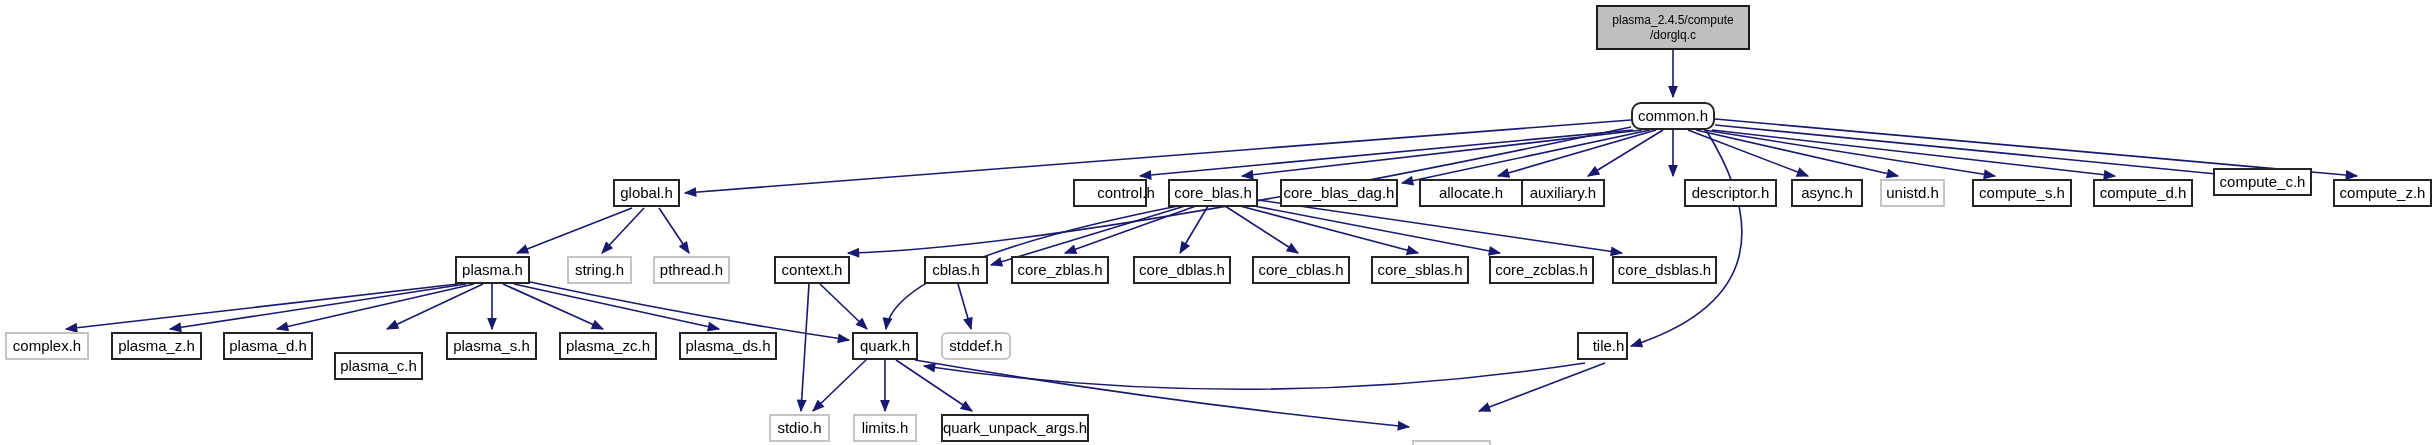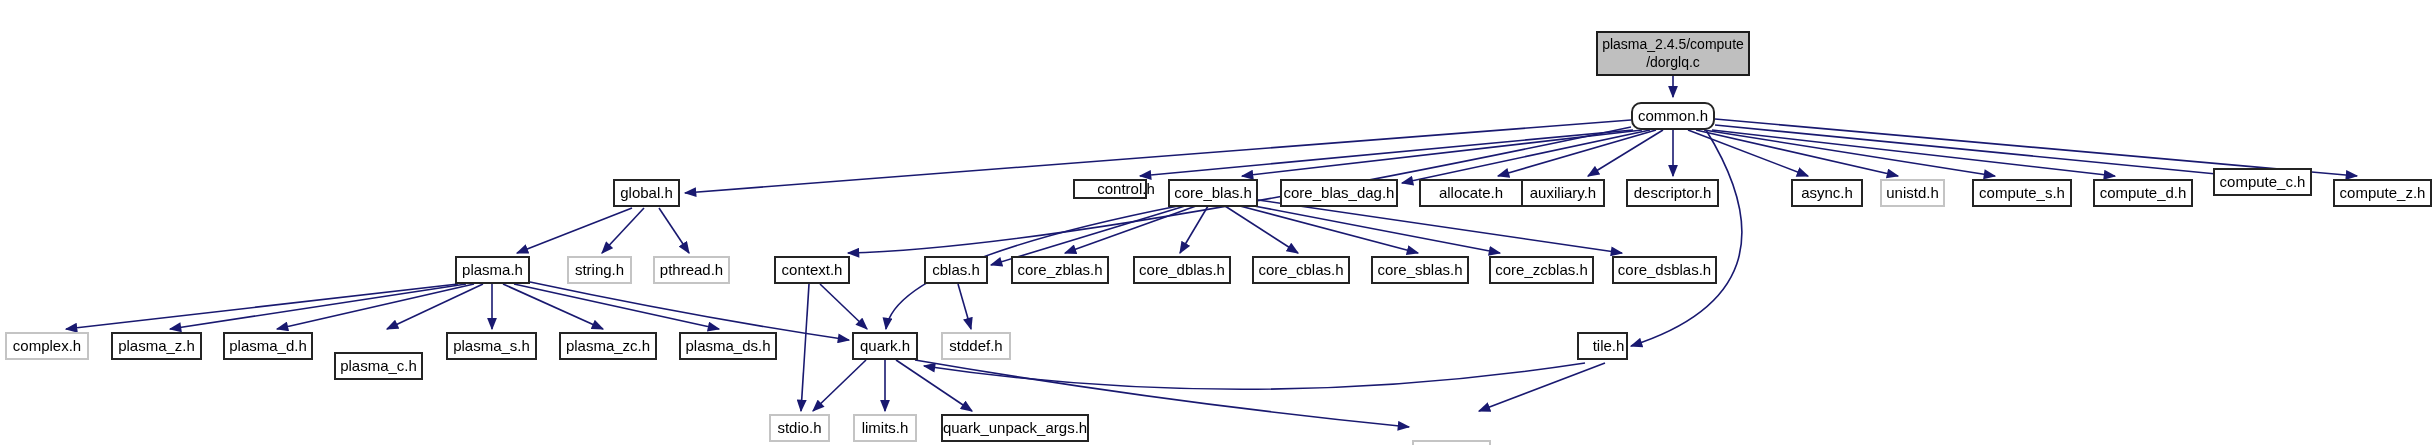--- a/index.html
+++ b/index.html
@@ -3,21 +3,21 @@
 <meta charset="utf-8">
 <style>
   html,body{margin:0;padding:0;background:#ffffff;}
   #canvas{position:relative;width:2436px;height:445px;background:#ffffff;overflow:hidden;
           font-family:"Liberation Sans",sans-serif;}
   #edgelayer{position:absolute;left:0;top:0;z-index:1;}
   .node{position:absolute;z-index:2;box-sizing:border-box;display:flex;align-items:center;
         justify-content:center;text-align:center;background:#ffffff;border:2px solid #242424;
         font-size:15px;color:#000;line-height:1.25;white-space:pre-line;cursor:default;}
   .node.external{border:2px solid #c4c4c4;}
-  .node.root{background:#bfbfbf;border:2px solid #1c1c1c;font-size:14px;margin-top:26px;}
+  .node.root{background:#bfbfbf;border:2px solid #1c1c1c;font-size:12px;}
 </style>
 </head>
 <body>
 
 <div id="canvas">
   <svg id="edgelayer" width="2436" height="445" viewBox="0 0 2436 445" xmlns="http://www.w3.org/2000/svg">
       <defs>
         <marker id="arrow" viewBox="0 0 10 8" refX="9" refY="4" markerWidth="13" markerHeight="10" orient="auto" markerUnits="userSpaceOnUse">
           <path d="M0,0 L10,4 L0,8 z" fill="#191970"></path>
         </marker>
@@ -64,26 +64,26 @@
       <path d="M885,360 L885,411" fill="none" stroke="#191970" stroke-width="1.6" marker-end="url(#arrow)"></path>
       <path d="M896,360 L972,411" fill="none" stroke="#191970" stroke-width="1.6" marker-end="url(#arrow)"></path>
       <path d="M915,360 Q1160,402 1409,427" fill="none" stroke="#191970" stroke-width="1.6" marker-end="url(#arrow)"></path>
       <path d="M1585,363 Q1250,414 924,366" fill="none" stroke="#191970" stroke-width="1.6" marker-end="url(#arrow)"></path>
       <path d="M1605,363 L1479,411" fill="none" stroke="#191970" stroke-width="1.6" marker-end="url(#arrow)"></path>
     </svg>
 <div class="node root" style="left: 1596px; top: 5px; width: 154px; height: 45px;"><span>plasma_2.4.5/compute
 /dorglq.c</span></div>
     <div class="node internal" style="left: 1631px; top: 102px; width: 84px; height: 28px; border-radius: 10px;"><span>common.h</span></div>
     <div class="node internal" style="left: 613px; top: 179px; width: 67px; height: 28px;"><span>global.h</span></div>
-    <div class="node internal" style="left: 1073px; top: 179px; width: 74px; height: 20px; padding-left: 32px;"><span>control.h</span></div>
+    <div class="node internal" style="left: 1073px; top: 179px; width: 74px; height: 28px; padding-left: 32px;"><span>control.h</span></div>
     <div class="node internal" style="left: 1168px; top: 179px; width: 90px; height: 28px;"><span>core_blas.h</span></div>
     <div class="node internal" style="left: 1280px; top: 179px; width: 118px; height: 28px;"><span>core_blas_dag.h</span></div>
     <div class="node internal" style="left: 1419px; top: 179px; width: 104px; height: 28px;"><span>allocate.h</span></div>
     <div class="node internal" style="left: 1521px; top: 179px; width: 84px; height: 28px;"><span>auxiliary.h</span></div>
-    <div class="node internal" style="left: 1626px; top: 179px; width: 93px; height: 28px; justify-content: center;"><span>descriptor.h</span></div>
+    <div class="node internal" style="left: 1684px; top: 179px; width: 93px; height: 28px; justify-content: center;"><span>descriptor.h</span></div>
     <div class="node internal" style="left: 1791px; top: 179px; width: 72px; height: 28px;"><span>async.h</span></div>
     <div class="node external" style="left: 1880px; top: 179px; width: 65px; height: 28px;"><span>unistd.h</span></div>
     <div class="node internal" style="left: 1972px; top: 179px; width: 100px; height: 28px;"><span>compute_s.h</span></div>
     <div class="node internal" style="left: 2093px; top: 179px; width: 100px; height: 28px;"><span>compute_d.h</span></div>
     <div class="node internal" style="left: 2213px; top: 168px; width: 99px; height: 28px;"><span>compute_c.h</span></div>
     <div class="node internal" style="left: 2333px; top: 179px; width: 99px; height: 28px;"><span>compute_z.h</span></div>
     <div class="node internal" style="left: 455px; top: 256px; width: 75px; height: 28px;"><span>plasma.h</span></div>
     <div class="node external" style="left: 567px; top: 256px; width: 65px; height: 28px;"><span>string.h</span></div>
     <div class="node external" style="left: 653px; top: 256px; width: 77px; height: 28px;"><span>pthread.h</span></div>
     <div class="node internal" style="left: 774px; top: 256px; width: 76px; height: 28px;"><span>context.h</span></div>
@@ -95,19 +95,19 @@
     <div class="node internal" style="left: 1489px; top: 256px; width: 105px; height: 28px;"><span>core_zcblas.h</span></div>
     <div class="node internal" style="left: 1612px; top: 256px; width: 105px; height: 28px;"><span>core_dsblas.h</span></div>
     <div class="node external" style="left: 5px; top: 332px; width: 84px; height: 28px;"><span>complex.h</span></div>
     <div class="node internal" style="left: 111px; top: 332px; width: 91px; height: 28px;"><span>plasma_z.h</span></div>
     <div class="node internal" style="left: 223px; top: 332px; width: 90px; height: 28px;"><span>plasma_d.h</span></div>
     <div class="node internal" style="left: 334px; top: 332px; width: 89px; height: 28px; margin-top: 20px;"><span>plasma_c.h</span></div>
     <div class="node internal" style="left: 446px; top: 332px; width: 91px; height: 28px;"><span>plasma_s.h</span></div>
     <div class="node internal" style="left: 559px; top: 332px; width: 98px; height: 28px;"><span>plasma_zc.h</span></div>
     <div class="node internal" style="left: 679px; top: 332px; width: 98px; height: 28px;"><span>plasma_ds.h</span></div>
     <div class="node internal" style="left: 852px; top: 332px; width: 66px; height: 28px;"><span>quark.h</span></div>
-    <div class="node external" style="left: 941px; top: 332px; width: 70px; height: 28px;"><span>stddef.h</span></div>
+    <div class="node external" style="left: 941px; top: 332px; width: 70px; height: 28px; border-radius: 6px;"><span>stddef.h</span></div>
     <div class="node internal" style="left: 1577px; top: 332px; width: 51px; height: 28px; padding-left: 12px;"><span>tile.h</span></div>
     <div class="node external" style="left: 769px; top: 414px; width: 61px; height: 28px;"><span>stdio.h</span></div>
     <div class="node external" style="left: 853px; top: 414px; width: 64px; height: 28px;"><span>limits.h</span></div>
     <div class="node internal" style="left: 941px; top: 414px; width: 148px; height: 28px;"><span>quark_unpack_args.h</span></div>
     <div class="node external" style="left: 1412px; top: 414px; width: 79px; height: 28px; margin-top: 26px;"><span>inttypes.h</span></div>
   </div>
 
 </body></html>

